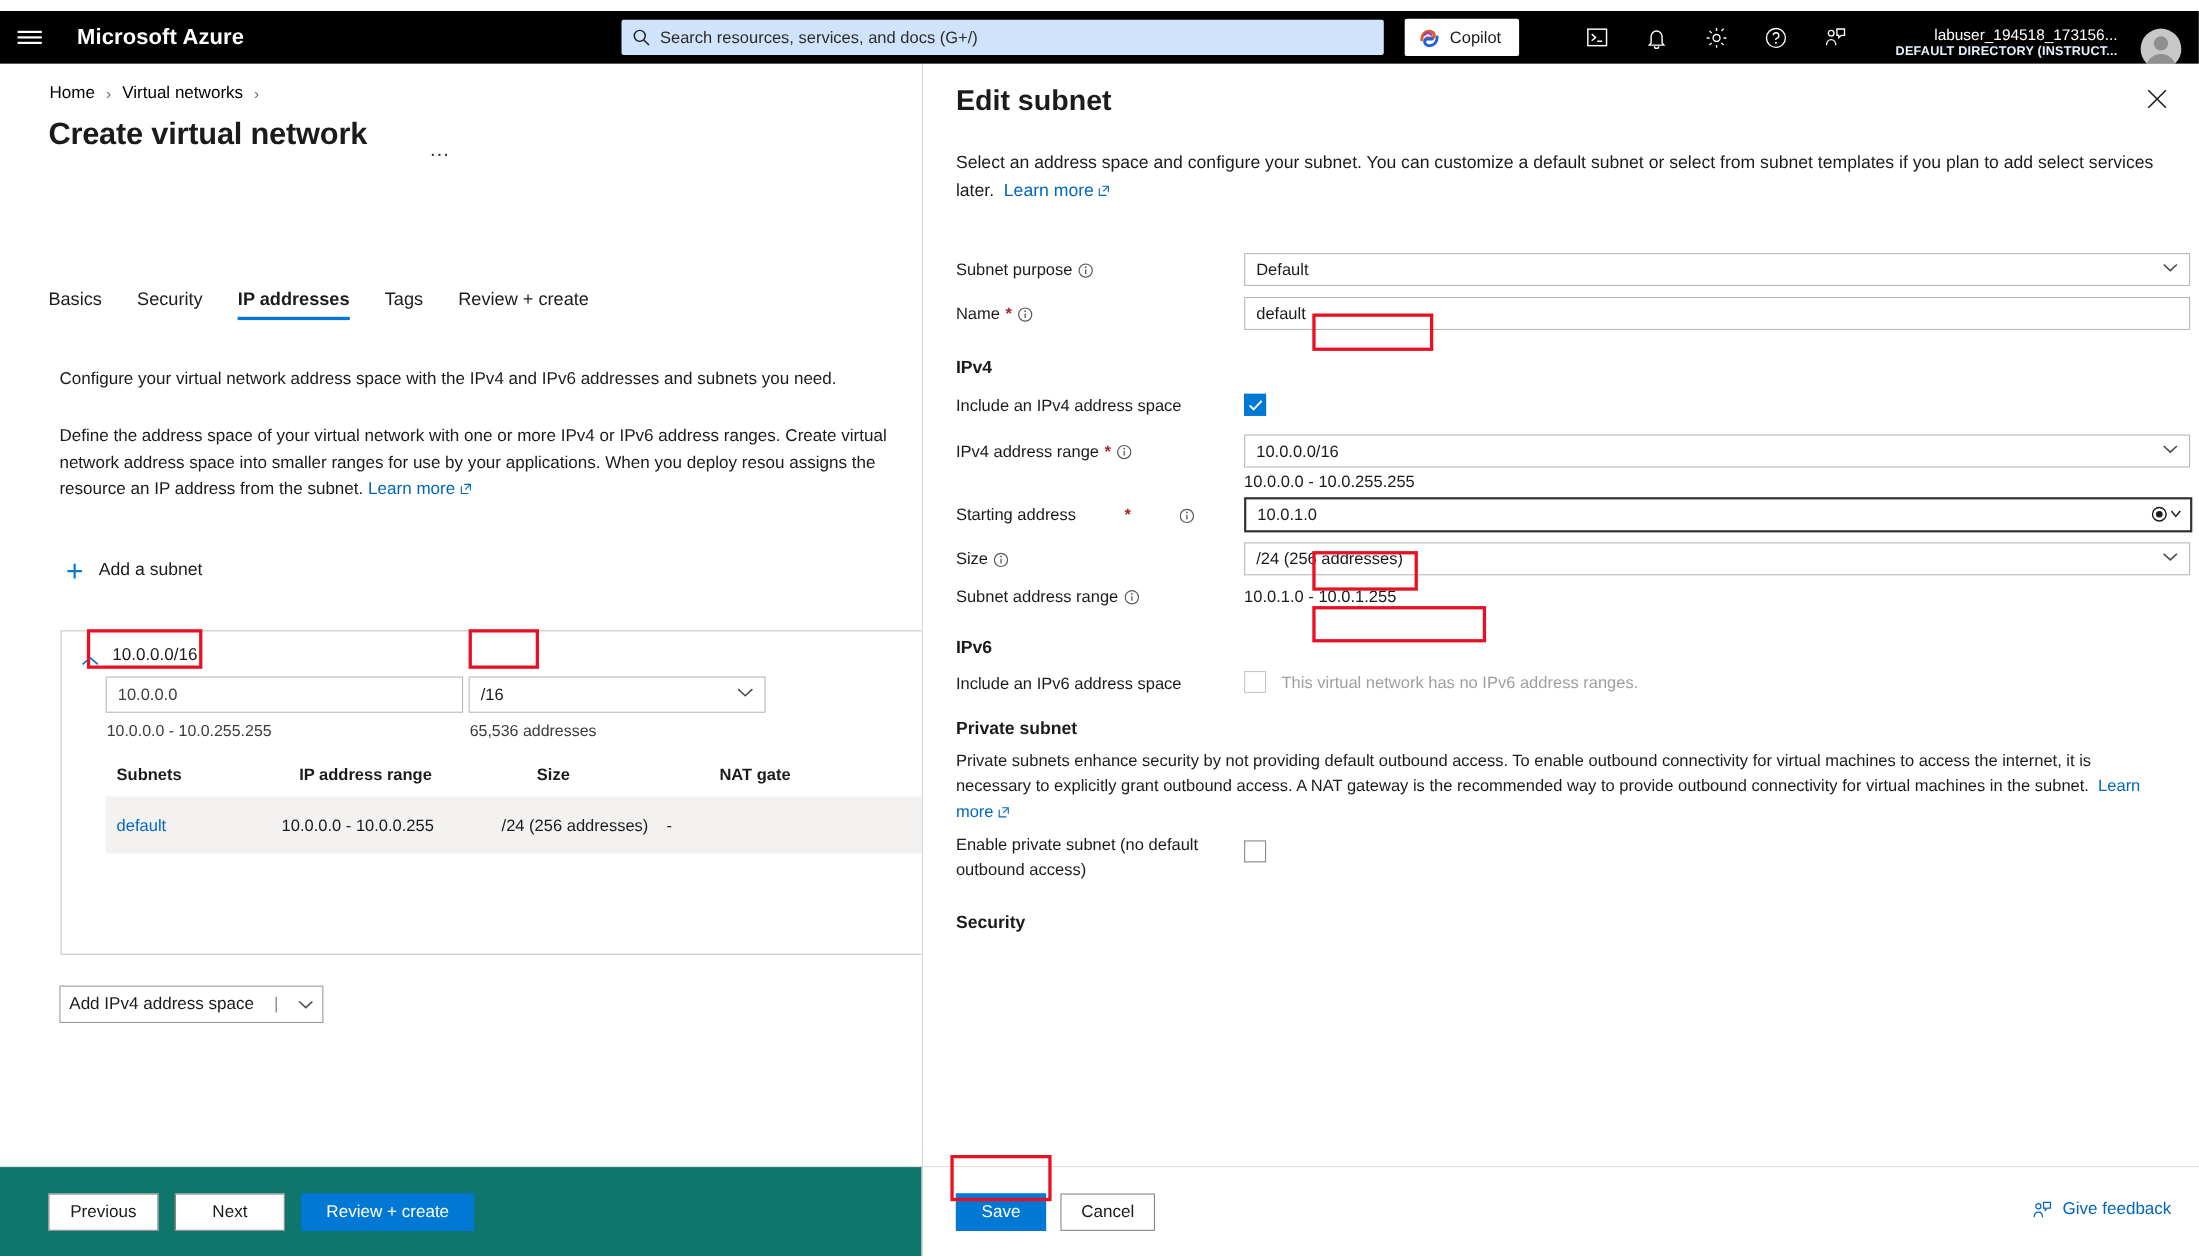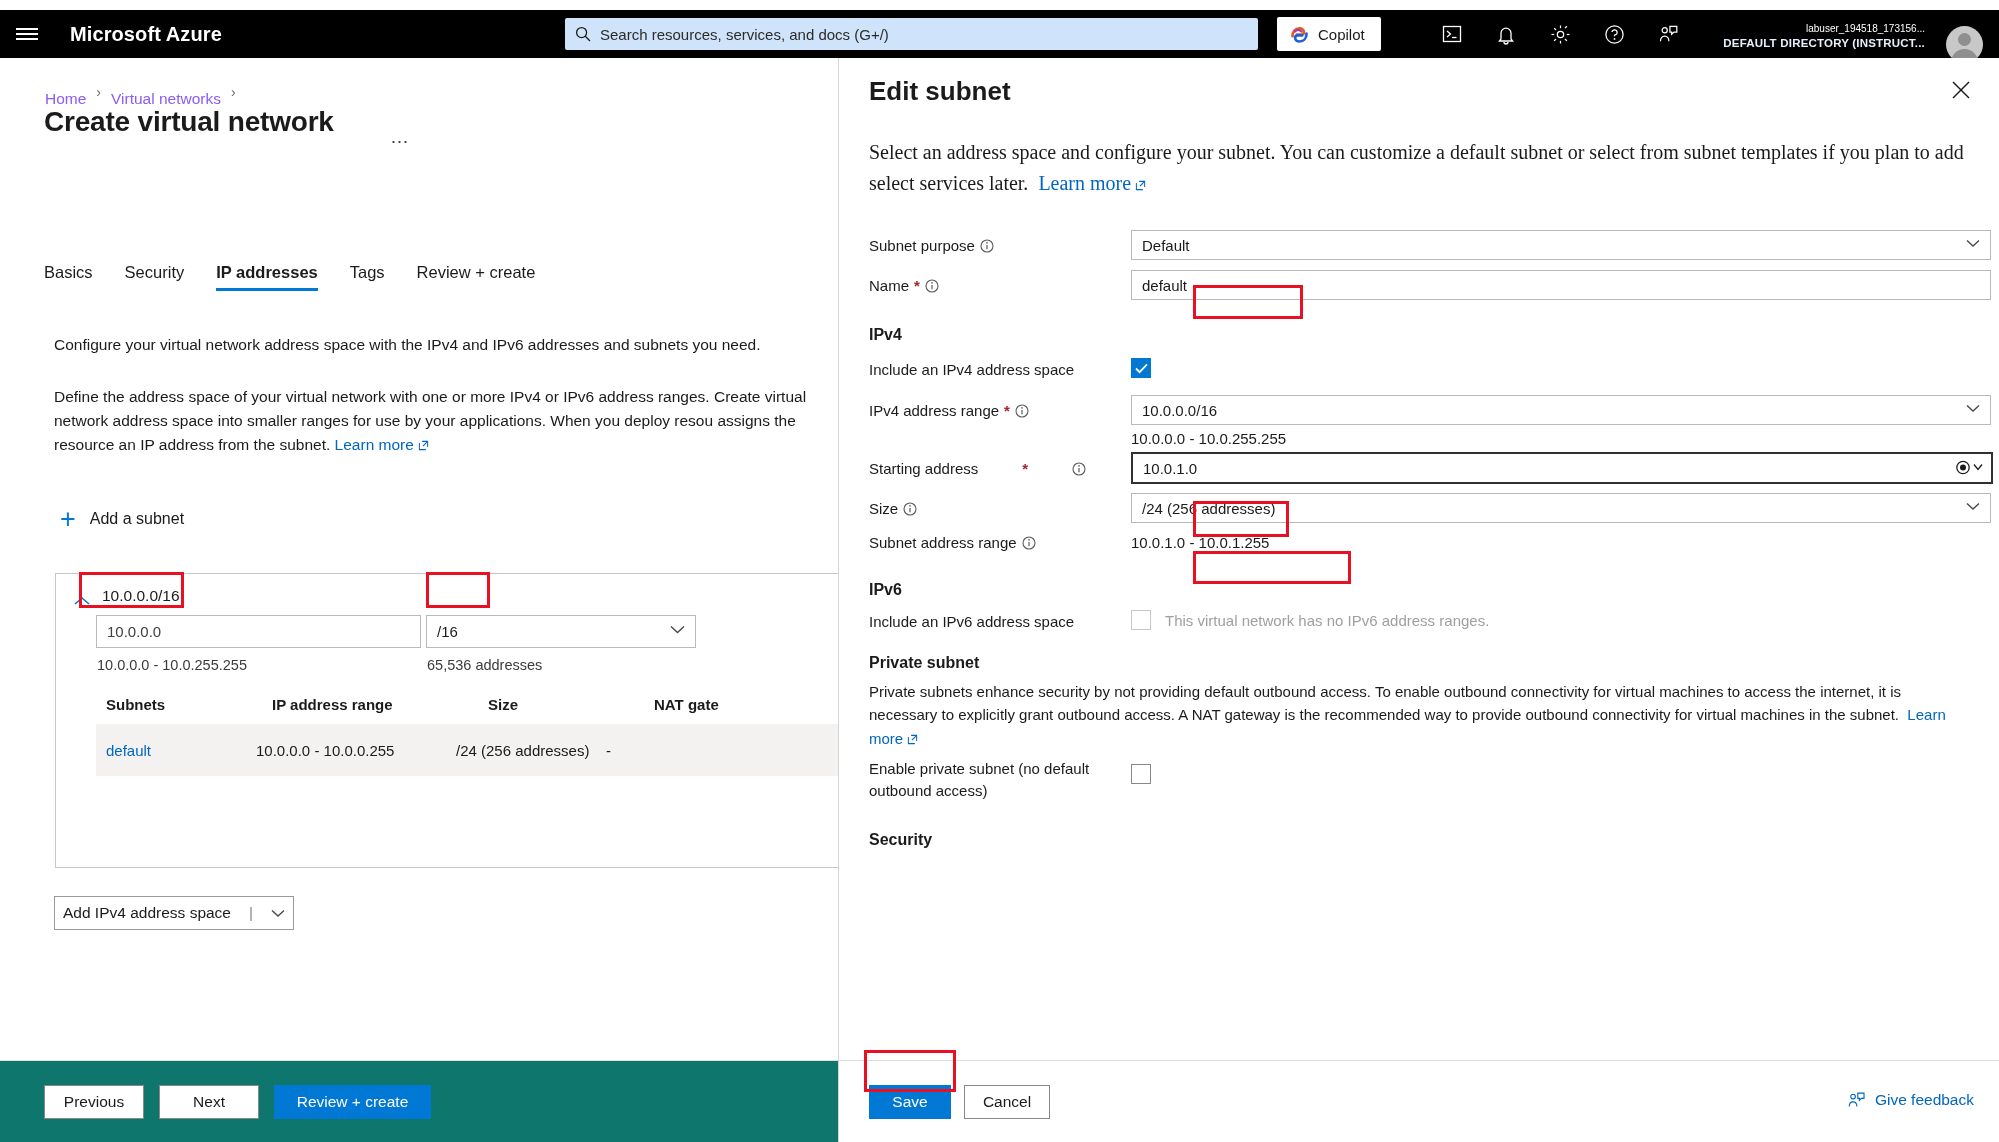--- a/index.html
+++ b/index.html
@@ -32,36 +32,36 @@
   .searchwrap input::placeholder { color: #2b2b2b; opacity: 1; }
   .copilot-btn {
     position: absolute; left: 1277px; top: 7px; height: 34px; background: #fff;
     border-radius: 2px; display: flex; align-items: center; padding: 0 16px 0 12px; gap: 8px;
     cursor: pointer;
   }
   .copilot-btn .lbl { font-size: 15px; color: #1b1b1b; }
   .topicons { position: absolute; left: 1425px; top: 8px; display: flex; align-items: center; gap: 0px; }
   .topicon { width: 54px; height: 32px; display: flex; align-items: center; justify-content: center; cursor: pointer; }
   .useracct { position: absolute; right: 74px; top: 13px; text-align: right; line-height: 1.15; cursor: pointer; }
-  .useracct .u1 { color: #fff; font-size: 10px; }
+  .useracct .u1 { color: #fff; font-size: 14px; }
   .useracct .u2 { color: #e6f0fb; font-size: 11.5px; font-weight: 700; letter-spacing: .2px; margin-top: 2px; }
   .avatar {
     position: absolute; right: 16px; top: 16px; width: 37px; height: 37px;
     border-radius: 50%; background: #c8c8c8; overflow: hidden; cursor: pointer;
   }
   .avatar .head { position: absolute; left: 12px; top: 7px; width: 13px; height: 13px; border-radius: 50%; background: #8f8f8f; }
   .avatar .body { position: absolute; left: 5px; top: 23px; width: 27px; height: 18px; border-radius: 14px 14px 0 0; background: #8f8f8f; }
 
   
   .leftpane {
     position: absolute; left: 0; top: 58px; width: 838px; height: 1084px;
     background: #fff; overflow: hidden;
   }
   .breadcrumb { position: absolute; left: 45px; top: 18px; font-size: 15.5px; display: flex; align-items: center; gap: 10px; }
-  .breadcrumb a { color: #8b5cf6; text-decoration: none; cursor: pointer; margin-top: 14px; }
+  .breadcrumb a { color: #000000; text-decoration: none; cursor: pointer; }
   .breadcrumb .sep { color: #6b6b6b; font-size: 14px; }
   .pagetitle { position: absolute; left: 44px; top: 48px; font-size: 28px; font-weight: 600; color: #1b1b1b; letter-spacing: -.2px; }
   .ellipsis-btn { position: absolute; left: 390px; top: 68px; color: #3b3b3b; font-size: 19px; letter-spacing: 1px; cursor: pointer; }
 
   .tabs { position: absolute; left: 44px; top: 205px; display: flex; gap: 32px; align-items: flex-end; }
   .tab { font-size: 16.5px; color: #1b1b1b; padding-bottom: 9px; cursor: pointer; position: relative; white-space: nowrap; }
   .tab.active { font-weight: 700; }
   .tab.active::after { content: ""; position: absolute; left: 0; right: 0; bottom: 0; height: 3px; background: #0078d4; }
 
   .para { position: absolute; left: 54px; font-size: 15.5px; color: #1b1b1b; line-height: 1.55; width: 800px; }
@@ -126,21 +126,21 @@
   .fb-next { position: absolute; left: 159px; top: 24px; width: 100px; }
   .fb-review { position: absolute; left: 274px; top: 24px; width: 157px; }
 
   
   .blade {
     position: absolute; left: 838px; top: 58px; width: 1161px; height: 1084px;
     background: #fff; border-left: 1px solid #d6d6d6; overflow: hidden;
   }
   .blade-title { position: absolute; left: 30px; top: 18px; font-size: 26px; font-weight: 600; color: #1b1b1b; }
   .blade-close { position: absolute; right: 28px; top: 22px; cursor: pointer; }
-  .blade-desc { position: absolute; left: 30px; top: 79px; width: 1100px; font-size: 20px; color: #1b1b1b; line-height: 1.55; font-family: Liberation Serif, serif; }
+  .blade-desc { position: absolute; left: 30px; top: 79px; width: 1100px; font-size: 16px; color: #1b1b1b; line-height: 1.55; }
 
   .frow { position: absolute; left: 30px; width: 1100px; }
   .flabel { position: absolute; left: 0; font-size: 15px; color: #1b1b1b; display: flex; align-items: center; gap: 5px; white-space: nowrap; }
   .req { color: #a4262c; font-weight: 700; }
   .info-ic { flex: 0 0 auto; cursor: pointer; }
   .fctrl { position: absolute; left: 262px; }
 
   .selectbox {
     width: 860px; height: 30px; border: 1px solid #b9b9b9; background: #fff;
     font-size: 15px; color: #1b1b1b; padding: 0 10px; display: flex; align-items: center;

